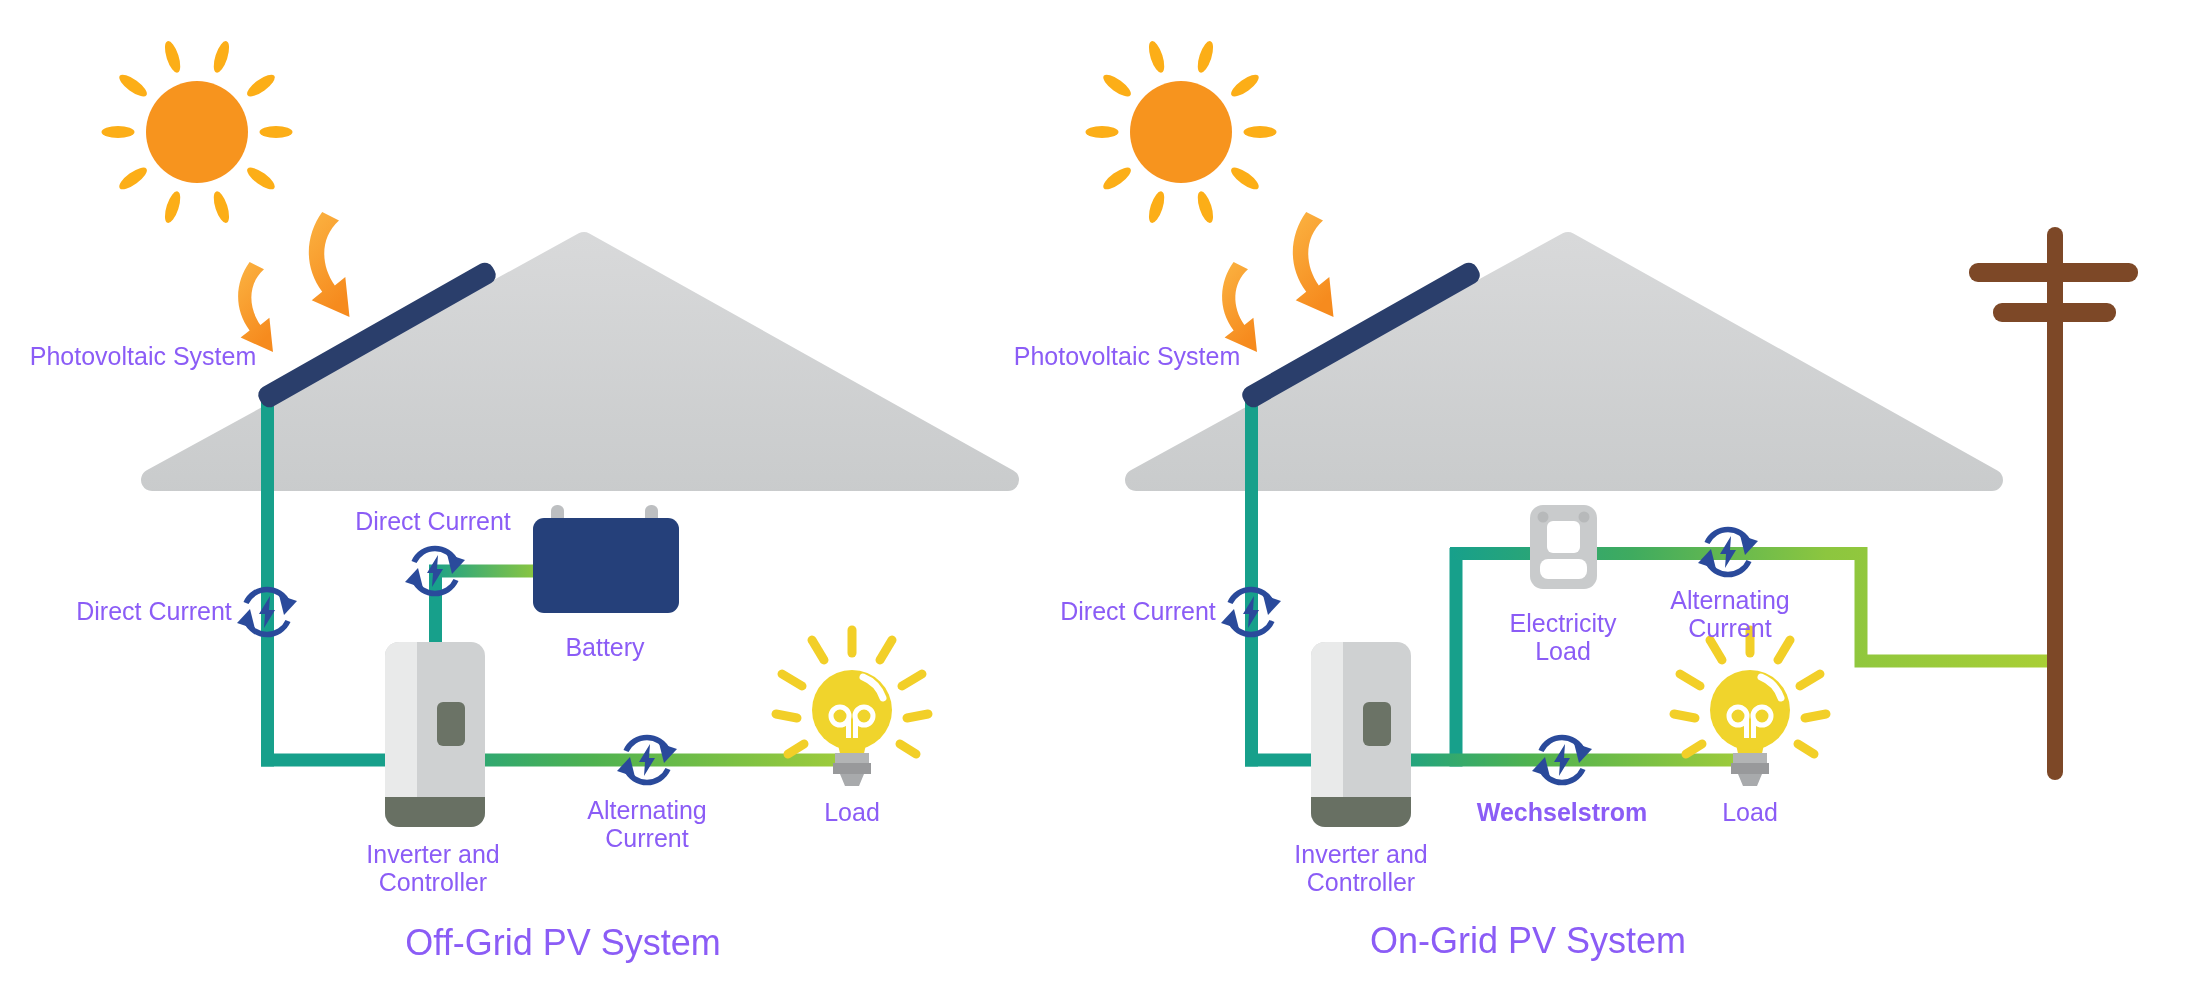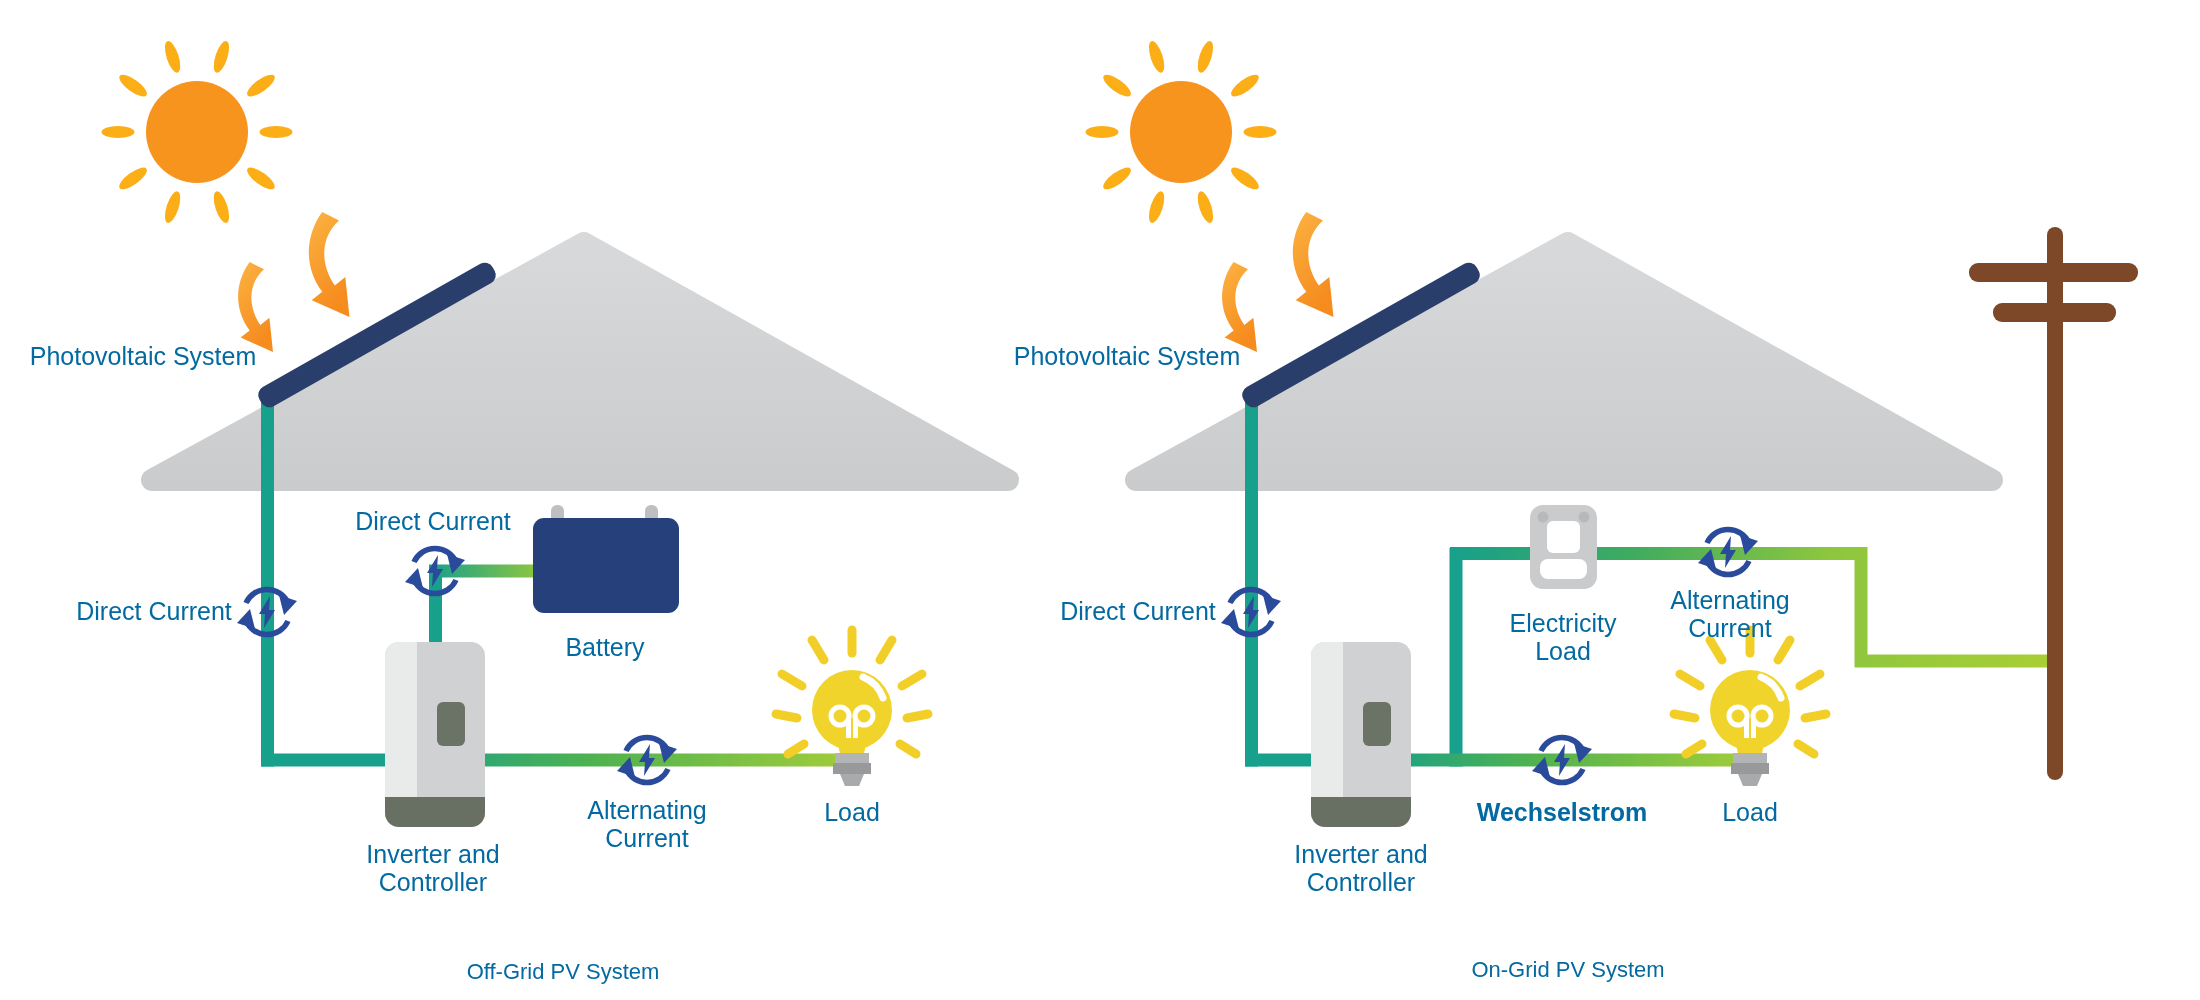--- a/index.html
+++ b/index.html
@@ -1,22 +1,22 @@
 <!DOCTYPE html>
 <html><head>
 <meta charset="utf-8">
 <style>
   html,body{margin:0;padding:0;background:#fff;}
   #stage{position:relative;width:2200px;height:1000px;background:#ffffff;overflow:hidden;
          font-family:"Liberation Sans", sans-serif;}
   #scene{position:absolute;left:0;top:0;}
   .lbl{position:absolute;transform:translate(-50%,-50%);text-align:center;
-       font-size:25px;line-height:28px;color:#0369a1;white-space:nowrap;}
+       font-size:25px;line-height:28px;color:#8b5cf6;white-space:nowrap;}
   .wrap{white-space:normal;}
-  .title{font-size:22px;margin-top:29px;}
+  .title{font-size:36px;}
 </style>
 </head>
 <body>
 
 <div id="stage">
 
 <svg id="scene" width="2200" height="1000" viewBox="0 0 2200 1000">
   <defs>
     <linearGradient id="roofg" x1="0" y1="236" x2="0" y2="495" gradientUnits="userSpaceOnUse">
       <stop offset="0" stop-color="#D8D9DA"></stop>
@@ -195,15 +195,15 @@
 <div class="lbl" style="left:852px;top:812px;">Load</div>
 <div class="lbl title" style="left:563px;top:943px;">Off-Grid PV System</div>
 
 <div class="lbl" style="left:1127px;top:356px;">Photovoltaic System</div>
 <div class="lbl" style="left:1138px;top:611px;">Direct Current</div>
 <div class="lbl wrap" style="left:1563px;top:637px;width:140px;">Electricity Load</div>
 <div class="lbl wrap" style="left:1730px;top:614px;width:150px;">Alternating Current</div>
 <div class="lbl" style="left:1562px;top:812px;font-weight:bold;">Wechselstrom</div>
 <div class="lbl wrap" style="left:1361px;top:868px;width:175px;">Inverter and Controller</div>
 <div class="lbl" style="left:1750px;top:812px;">Load</div>
-<div class="lbl title" style="left:1568px;top:941px;text-align:right;">On-Grid PV System</div>
+<div class="lbl title" style="left:1528px;top:941px;text-align:right;">On-Grid PV System</div>
 
 </div>
 
 </body></html>

